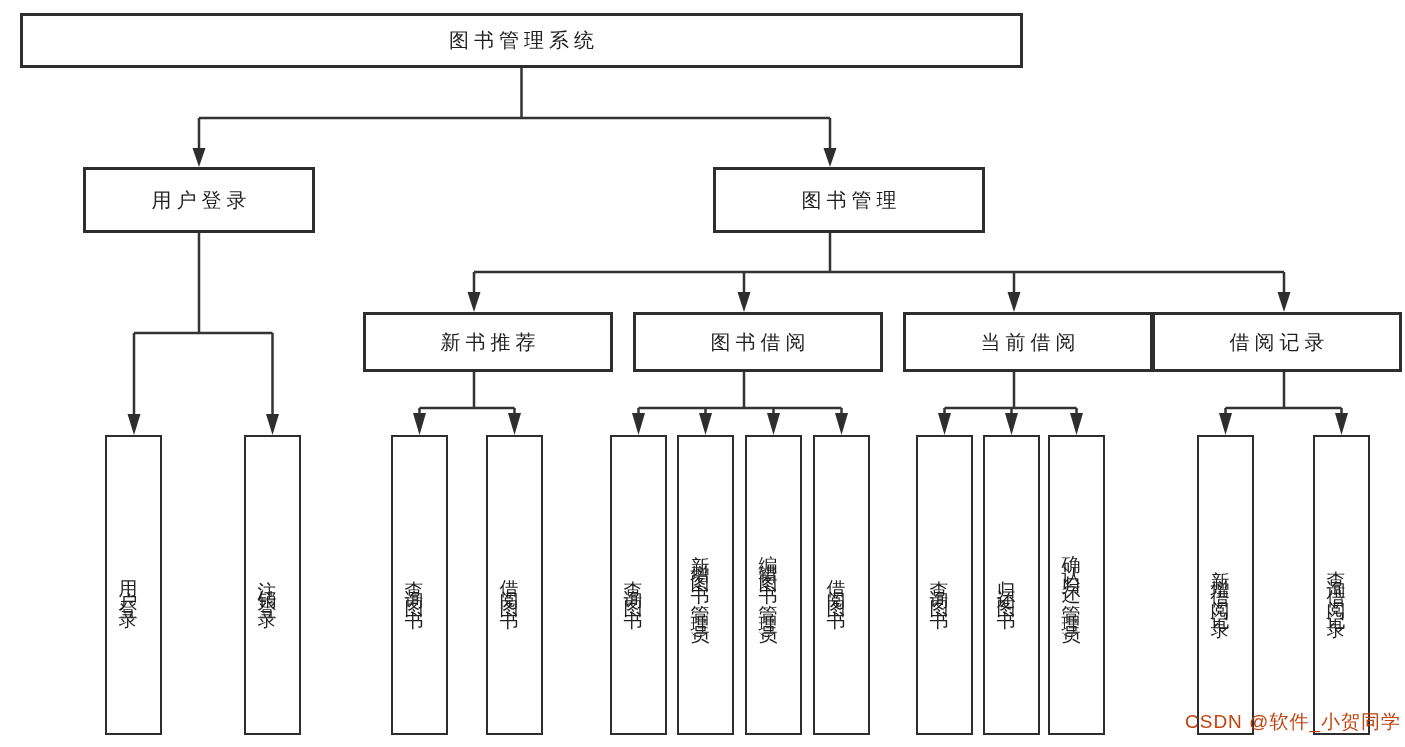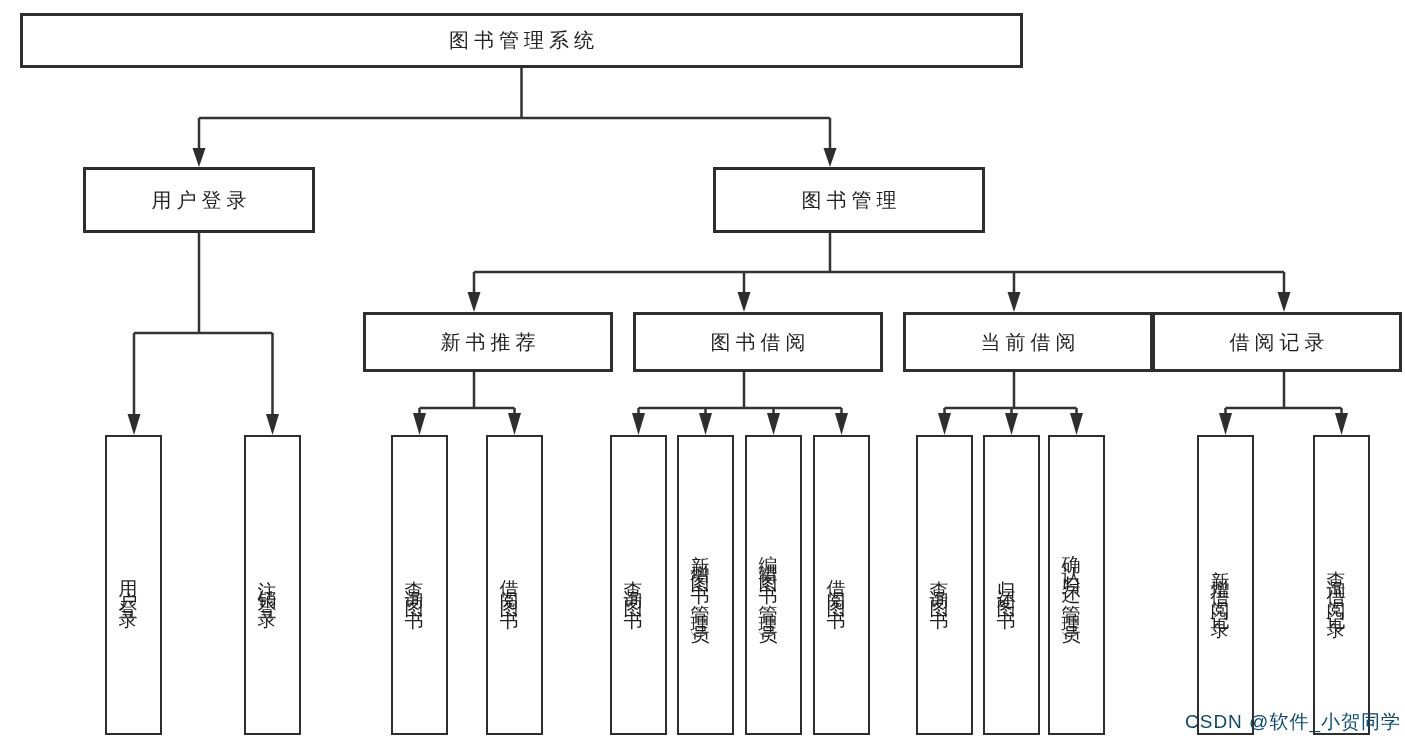--- a/index.html
+++ b/index.html
@@ -63,21 +63,21 @@
   #lf-9  { left: 983px;  }
   #lf-10 { left: 1048px; }
   #lf-11 { left: 1197px; }
   #lf-12 { left: 1313px; }
   .watermark {
     position: absolute;
     left: 1185px;
     top: 709px;
     font-size: 19px;
     letter-spacing: 1px;
-    color: #0c4a6e;
+    color: #c2410c;
     white-space: nowrap;
     z-index: 5;
   }
 </style>
 </head>
 <body>
 
 <div id="stage">
 
   <svg id="wires" viewBox="0 0 1405 747" xmlns="http://www.w3.org/2000/svg" aria-hidden="true">

